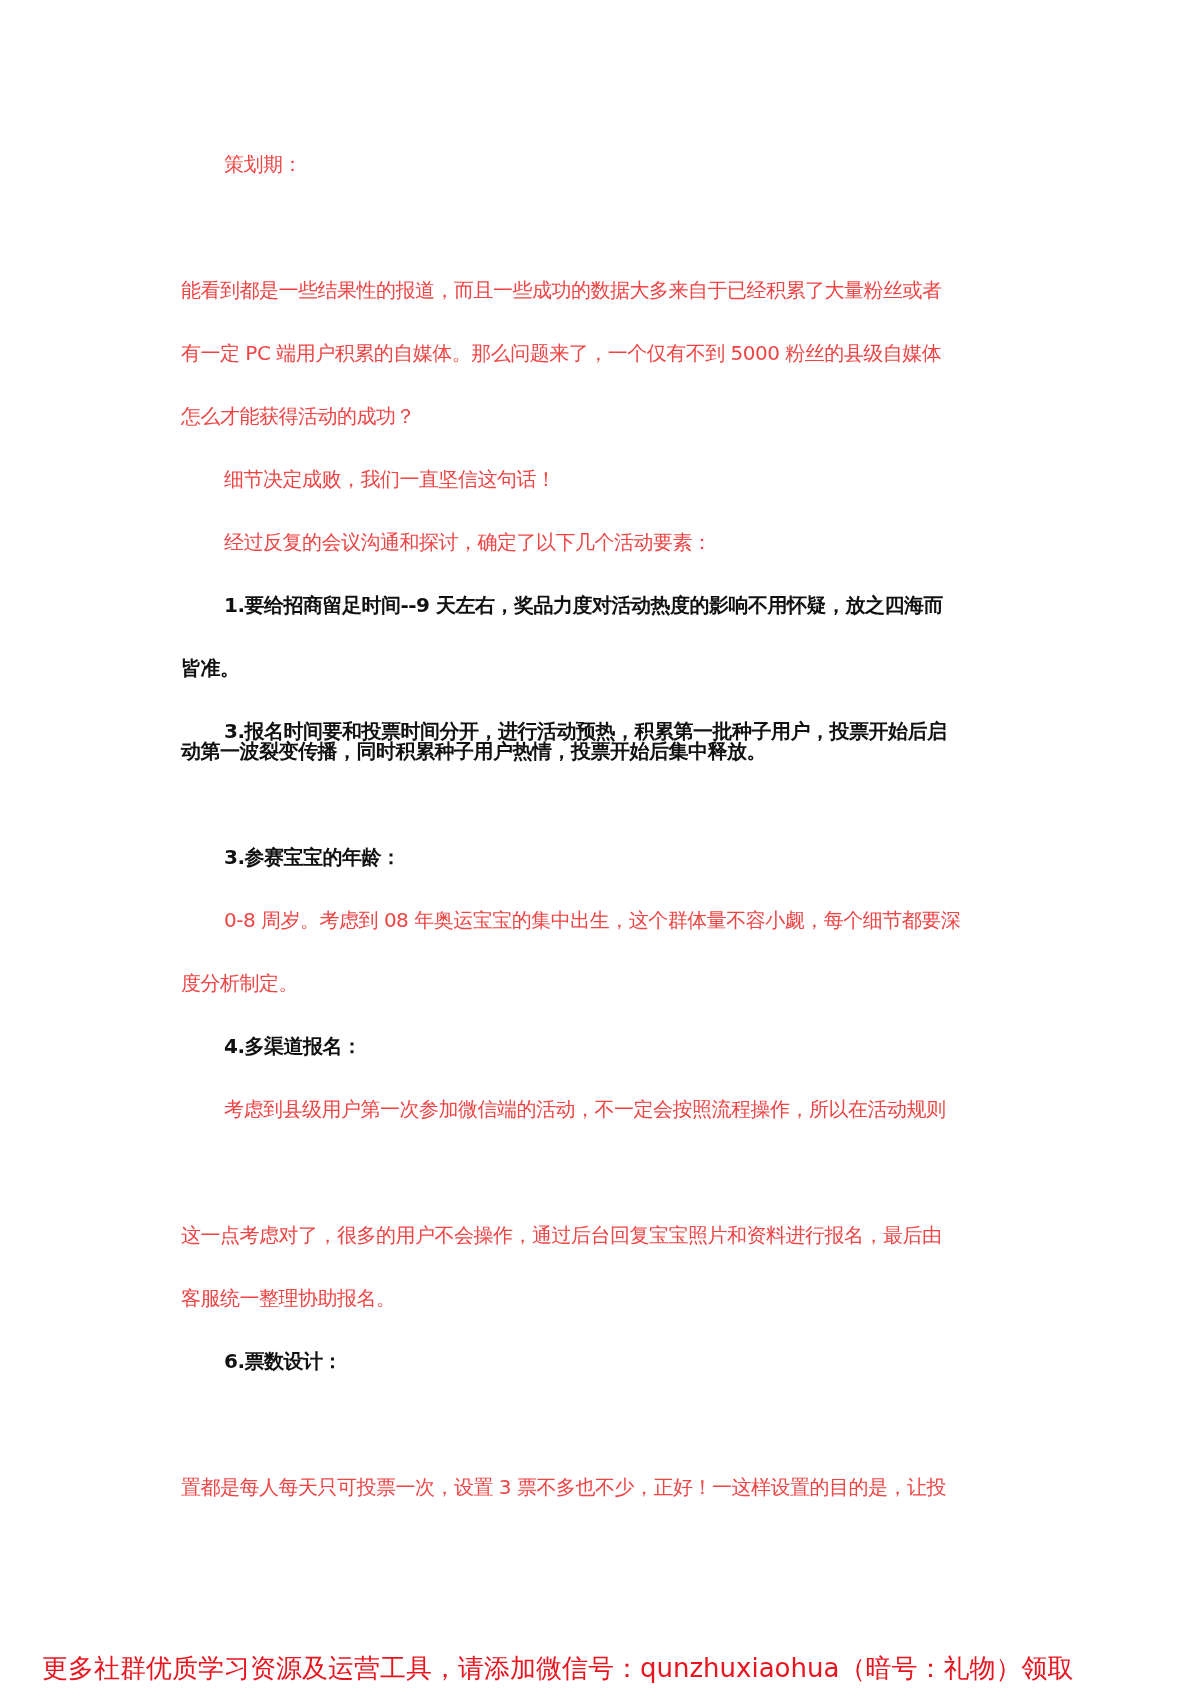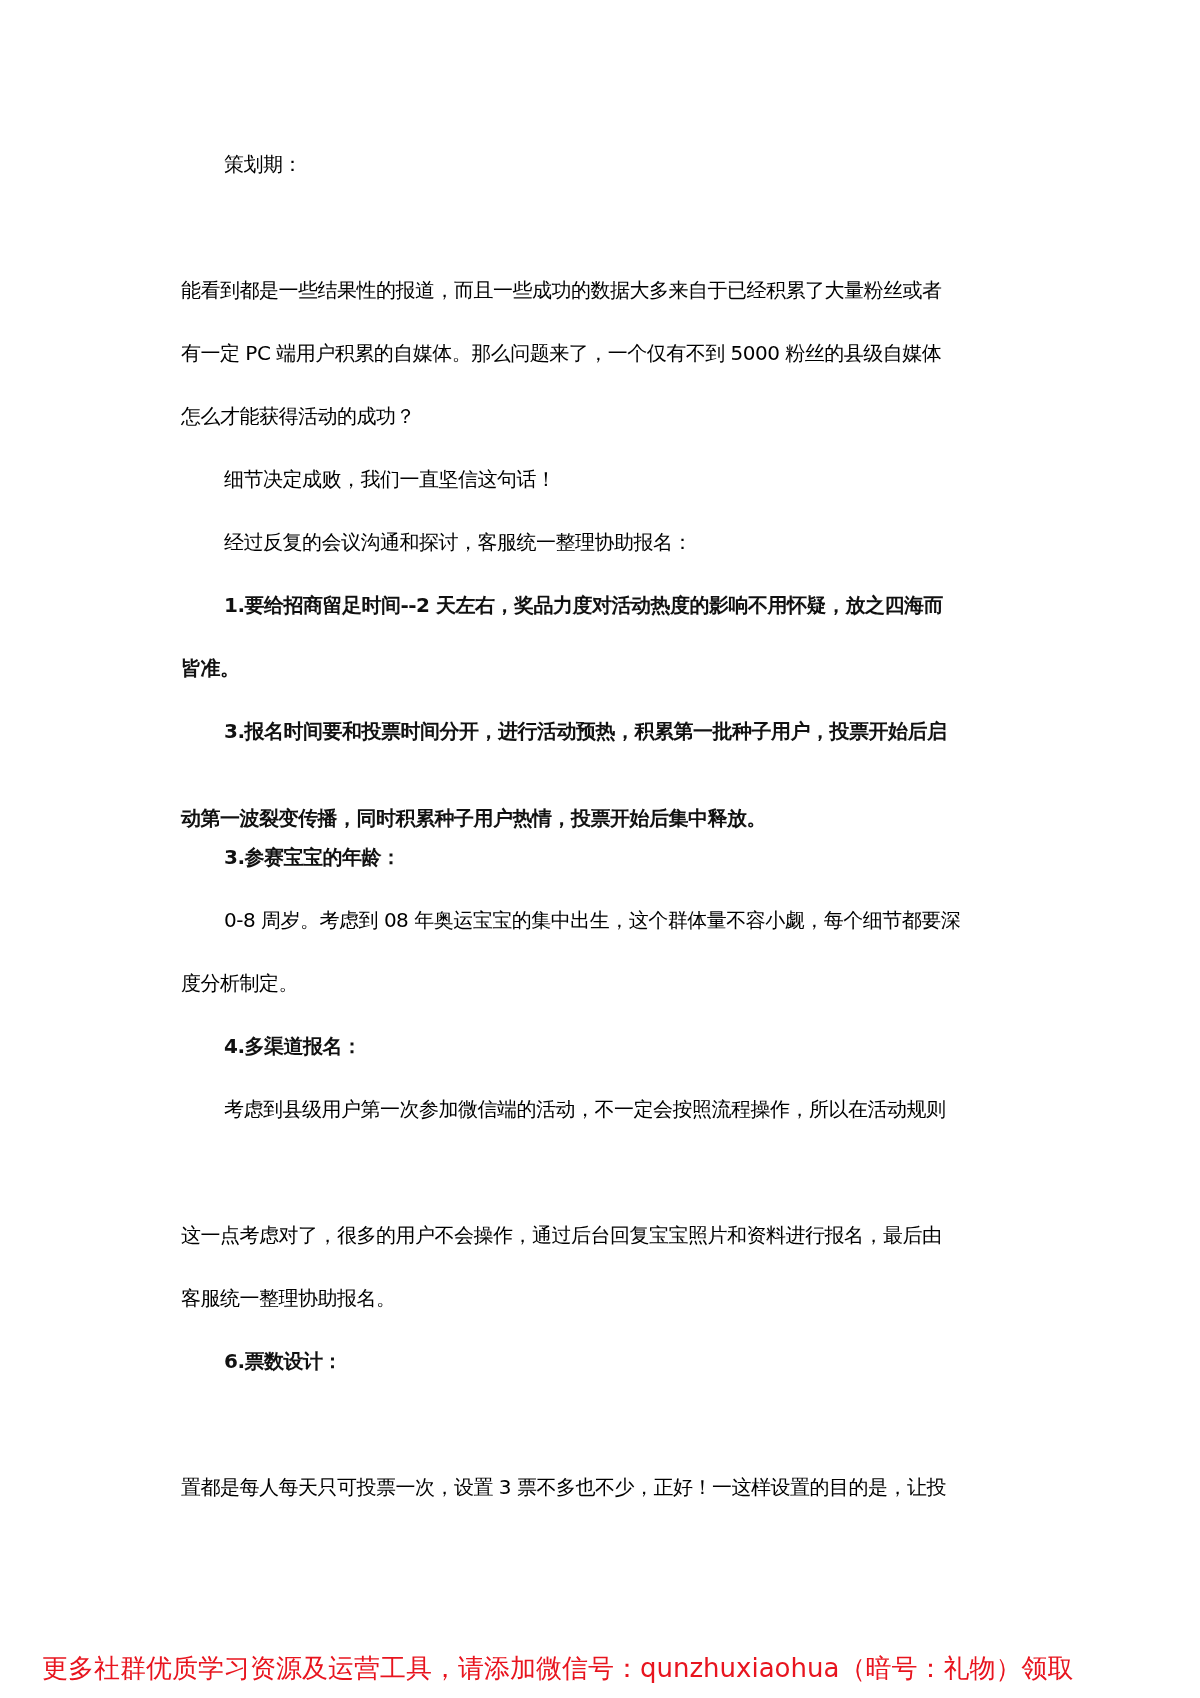--- a/index.html
+++ b/index.html
@@ -20,21 +20,21 @@
       width: 1200px;
       height: 1698px;
       background: #ffffff;
     }
     .line {
       position: absolute;
       left: 181px;
       white-space: nowrap;
       font-size: 20px;
       line-height: 28px;
-      color: #000000;
+      color: #ef4444;
       letter-spacing: -0.5px;
     }
     .line.indent { left: 224px; }
     .line.bold { font-weight: bold; color: #111111; }
     .footer-banner {
       position: absolute;
       left: 42px;
       top: 1651px;
       white-space: nowrap;
       font-size: 26px;
@@ -46,25 +46,25 @@
   </style>
 </head>
 <body>
 
 <div class="page">
   <div class="line indent" style="top:150px">策划期：</div>
   <div class="line" style="top:276px">能看到都是一些结果性的报道，而且一些成功的数据大多来自于已经积累了大量粉丝或者</div>
   <div class="line" style="top:339px">有一定 PC 端用户积累的自媒体。那么问题来了，一个仅有不到 5000 粉丝的县级自媒体</div>
   <div class="line" style="top:402px">怎么才能获得活动的成功？</div>
   <div class="line indent" style="top:465px">细节决定成败，我们一直坚信这句话！</div>
-  <div class="line indent" style="top:528px">经过反复的会议沟通和探讨，客服统一整理协助报名：</div>
-  <div class="line indent bold" style="top:591px">1.要给招商留足时间--2 天左右，奖品力度对活动热度的影响不用怀疑，放之四海而</div>
+  <div class="line indent" style="top:528px">经过反复的会议沟通和探讨，确定了以下几个活动要素：</div>
+  <div class="line indent bold" style="top:591px">1.要给招商留足时间--9 天左右，奖品力度对活动热度的影响不用怀疑，放之四海而</div>
   <div class="line bold" style="top:654px">皆准。</div>
   <div class="line indent bold" style="top:717px">3.报名时间要和投票时间分开，进行活动预热，积累第一批种子用户，投票开始后启</div>
-  <div class="line bold" style="top:804px">动第一波裂变传播，同时积累种子用户热情，投票开始后集中释放。</div>
+  <div class="line bold" style="top:737px">动第一波裂变传播，同时积累种子用户热情，投票开始后集中释放。</div>
   <div class="line indent bold" style="top:843px">3.参赛宝宝的年龄：</div>
   <div class="line indent" style="top:906px">0-8 周岁。考虑到 08 年奥运宝宝的集中出生，这个群体量不容小觑，每个细节都要深</div>
   <div class="line" style="top:969px">度分析制定。</div>
   <div class="line indent bold" style="top:1032px">4.多渠道报名：</div>
   <div class="line indent" style="top:1095px">考虑到县级用户第一次参加微信端的活动，不一定会按照流程操作，所以在活动规则</div>
   <div class="line" style="top:1221px">这一点考虑对了，很多的用户不会操作，通过后台回复宝宝照片和资料进行报名，最后由</div>
   <div class="line" style="top:1284px">客服统一整理协助报名。</div>
   <div class="line indent bold" style="top:1347px">6.票数设计：</div>
   <div class="line" style="top:1473px">置都是每人每天只可投票一次，设置 3 票不多也不少，正好！一这样设置的目的是，让投</div>
 

